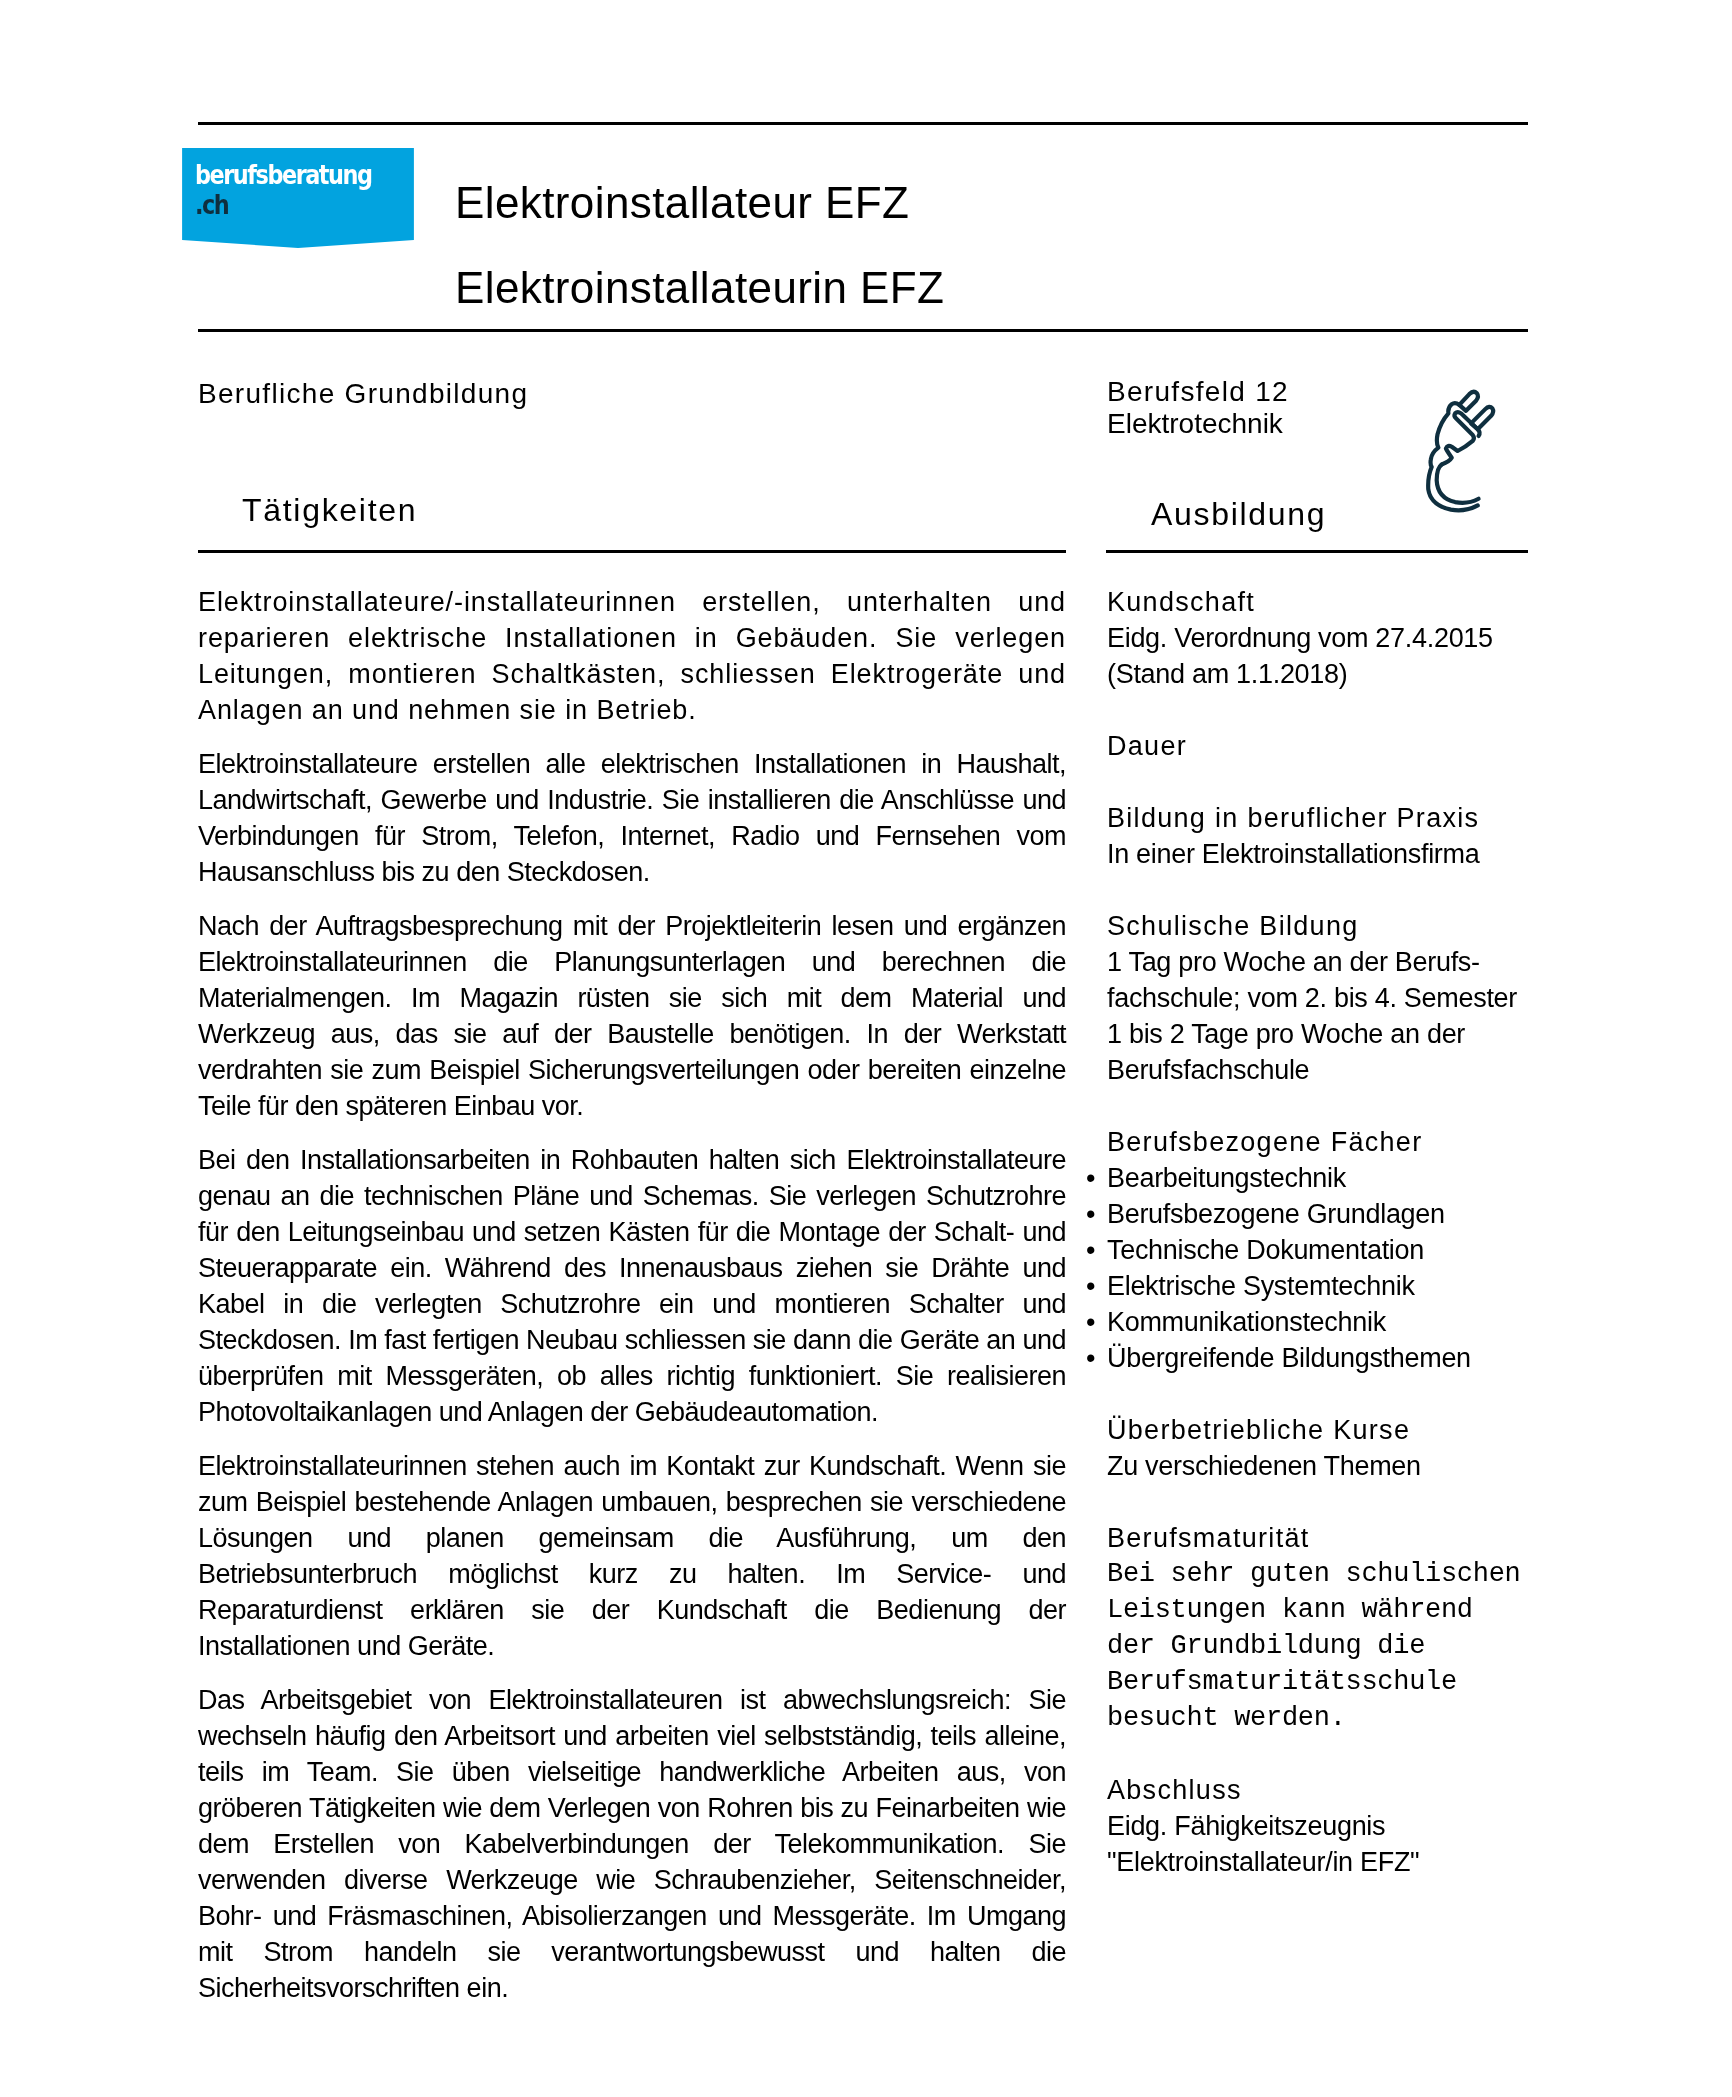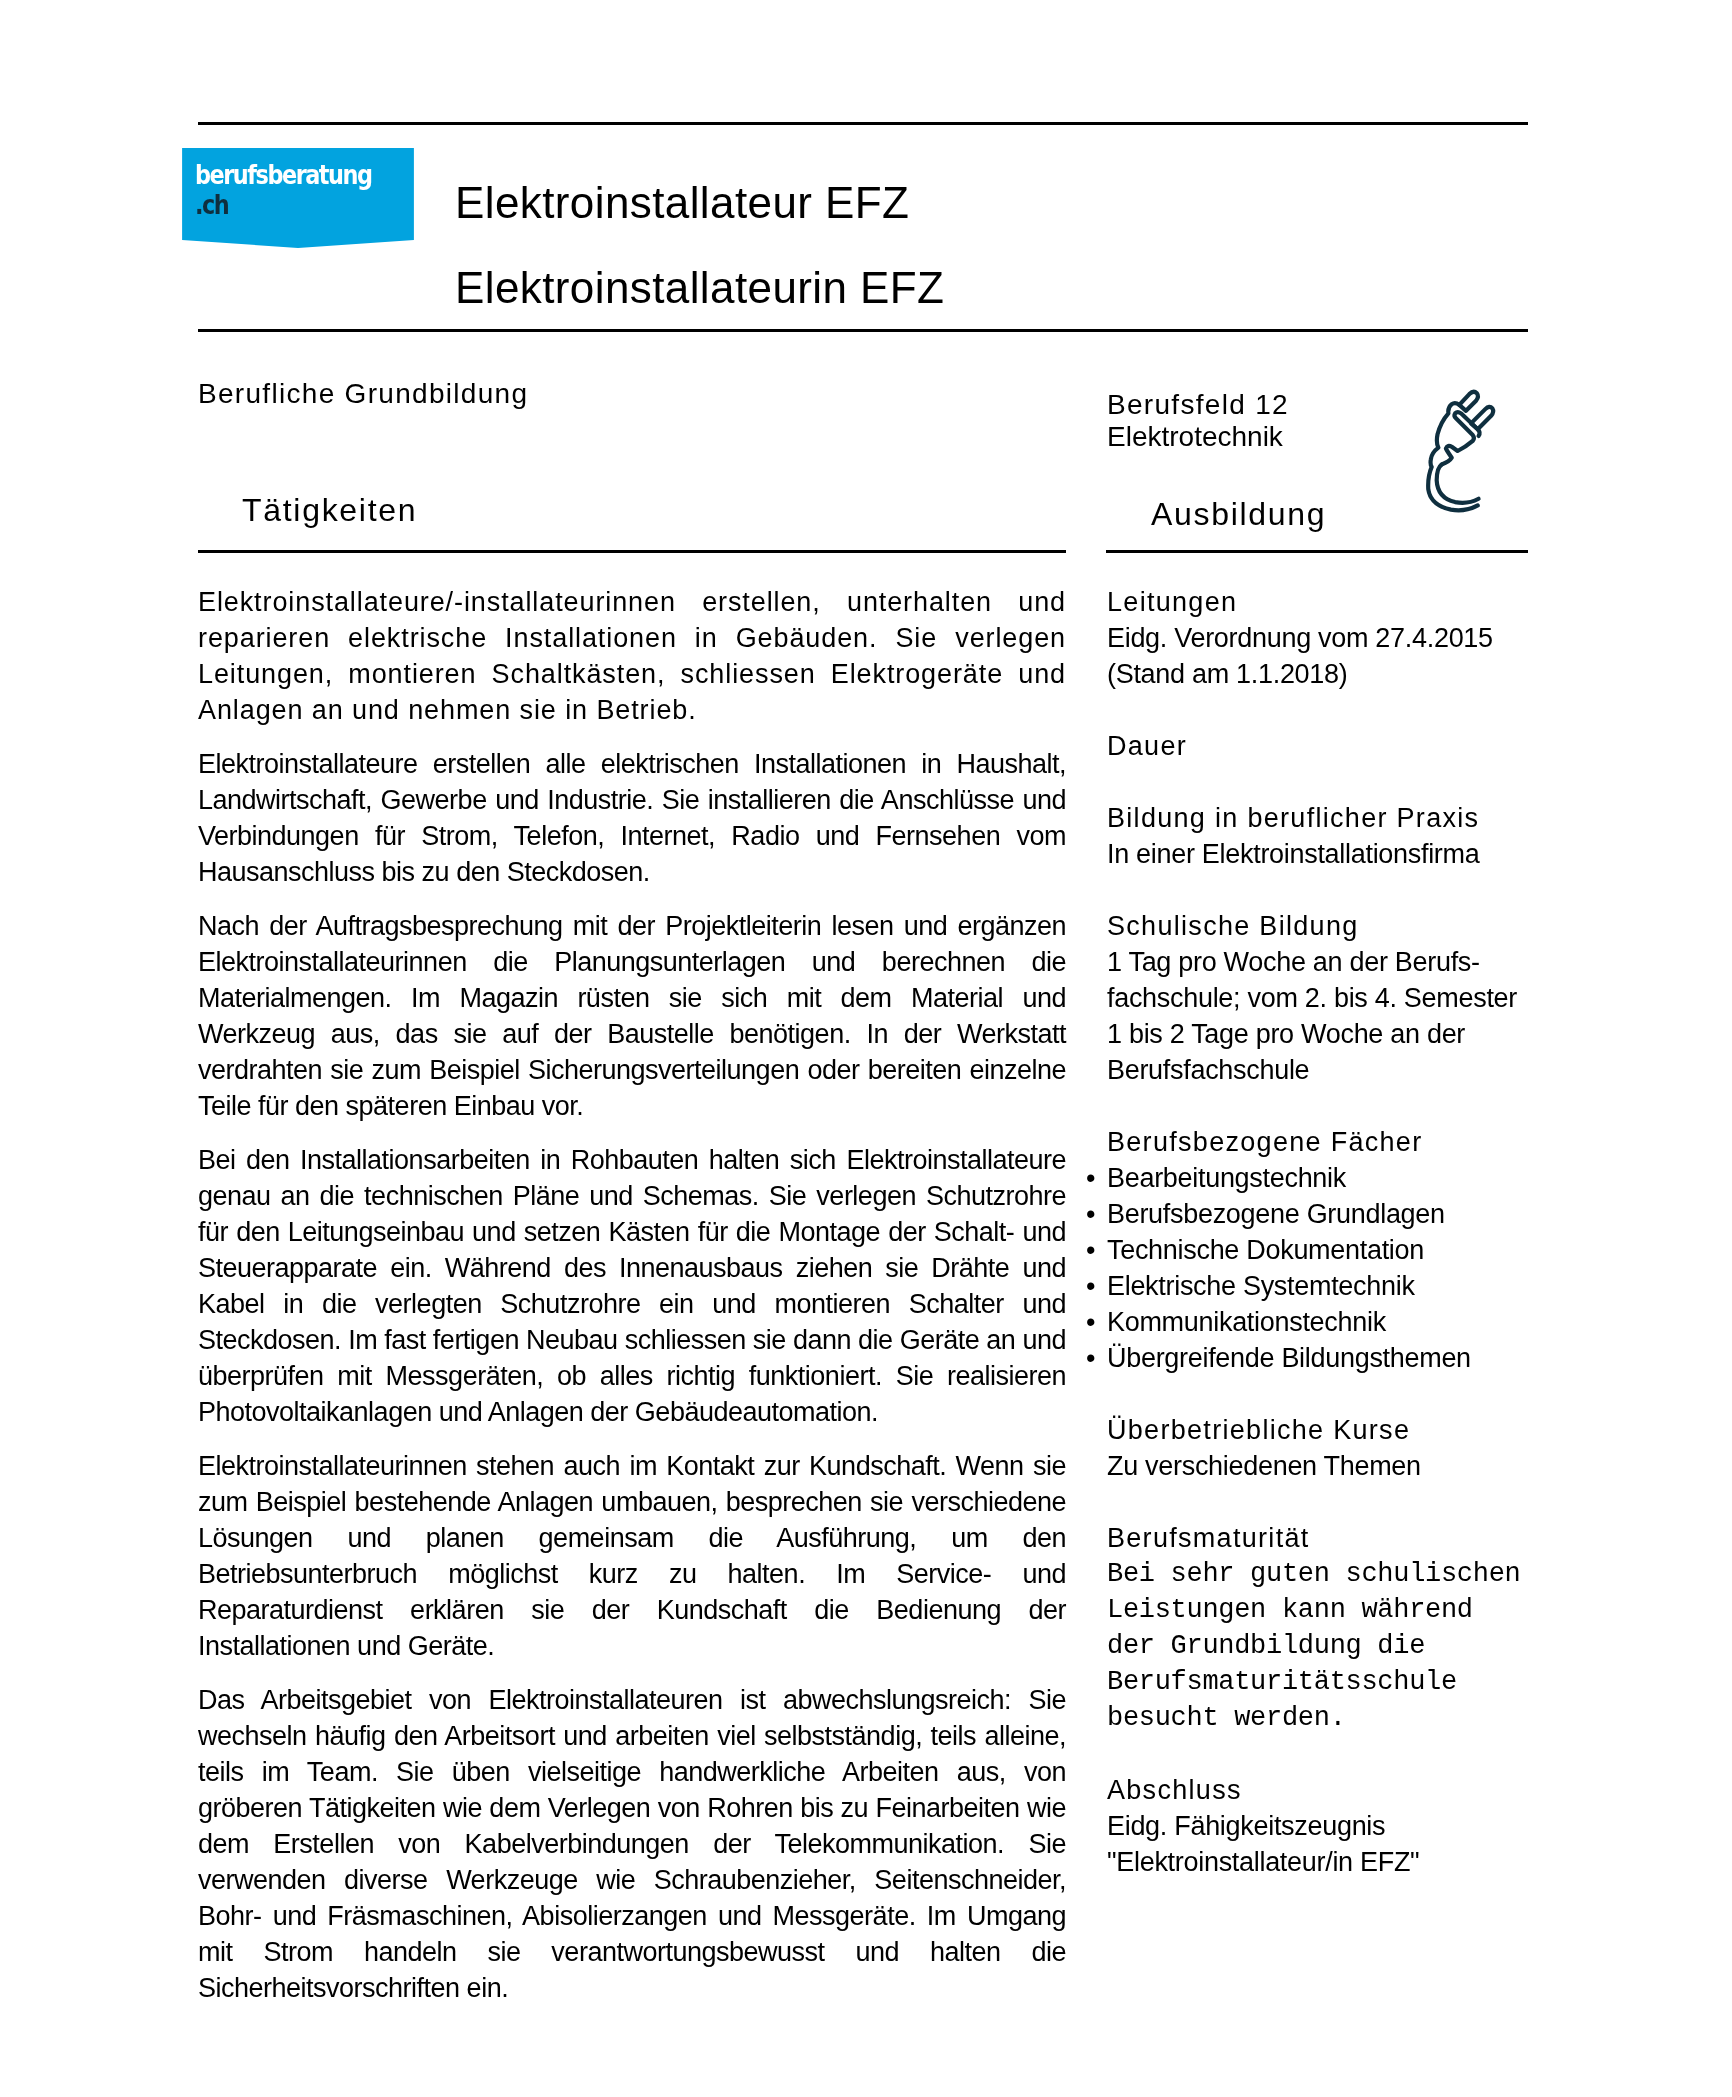--- a/index.html
+++ b/index.html
@@ -21,21 +21,21 @@
       font-size: 26px; letter-spacing: -1.7px; transform: scaleX(0.86); transform-origin: left;
     }
     .logo-text-1 { top: 11.7px; color: #ffffff; }
     .logo-text-2 { top: 42px; color: #0f2f3f; }
 
     #title { position: absolute; left: 455px; top: 147px; font-size: 44px; line-height: 58px; letter-spacing: 0.4px; }
     #title div { white-space: nowrap; margin-top: 27px; }
 
     #subtitle-left { position: absolute; left: 198px; top: 378px; font-size: 28px; letter-spacing: 1.3px; }
     #berufsfeld { position: absolute; left: 1107px; top: 376px; font-size: 28px; line-height: 32px; }
-    #berufsfeld .l1 { letter-spacing: 1.3px; margin-top: 13px; }
+    #berufsfeld .l1 { letter-spacing: 1.3px; }
     #plug { position: absolute; left: 1424px; top: 384px; width: 84px; height: 134px; }
 
     .section-heading { position: absolute; font-size: 32px; letter-spacing: 1.7px; margin-left: 44px; }
     #heading-left { left: 198px; top: 492px; }
     #heading-right { left: 1107px; top: 496px; }
 
     #left-body {
       position: absolute; left: 198px; top: 584px; width: 868px;
       font-size: 27px; line-height: 36px; text-align: justify;
     }
@@ -101,21 +101,21 @@
   <p class="first">Elektroinstallateure/-installateurinnen erstellen, unterhalten und reparieren elektrische Installationen in Gebäuden. Sie ver­legen Leitungen, montieren Schaltkästen, schliessen Elektro­geräte und Anlagen an und nehmen sie in Betrieb.</p>
   <p class="compact">Elektroinstallateure erstellen alle elektrischen Installationen in Haushalt, Landwirtschaft, Gewerbe und Industrie. Sie installieren die Anschlüsse und Verbindungen für Strom, Telefon, Internet, Ra­dio und Fernsehen vom Hausanschluss bis zu den Steckdosen.</p>
   <p class="compact">Nach der Auftragsbesprechung mit der Projektleiterin lesen und er­gänzen Elektroinstallateurinnen die Planungsunterlagen und be­rechnen die Materialmengen. Im Magazin rüsten sie sich mit dem Material und Werkzeug aus, das sie auf der Baustelle benötigen. In der Werkstatt verdrahten sie zum Beispiel Sicherungsverteilun­gen oder bereiten einzelne Teile für den späteren Einbau vor.</p>
   <p class="compact">Bei den Installationsarbeiten in Rohbauten halten sich Elektroinstal­lateure genau an die technischen Pläne und Schemas. Sie verle­gen Schutzrohre für den Leitungseinbau und setzen Kästen für die Montage der Schalt- und Steuerapparate ein. Während des Innen­ausbaus ziehen sie Drähte und Kabel in die verlegten Schutzrohre ein und montieren Schalter und Steckdosen. Im fast fertigen Neu­bau schliessen sie dann die Geräte an und überprüfen mit Messge­räten, ob alles richtig funktioniert. Sie realisieren Photovoltaikanla­gen und Anlagen der Gebäudeautomation.</p>
   <p class="compact">Elektroinstallateurinnen stehen auch im Kontakt zur Kundschaft. Wenn sie zum Beispiel bestehende Anlagen umbauen, bespre­chen sie verschiedene Lösungen und planen gemeinsam die Aus­führung, um den Betriebsunterbruch möglichst kurz zu halten. Im Service- und Reparaturdienst erklären sie der Kundschaft die Be­dienung der Installationen und Geräte.</p>
   <p class="compact">Das Arbeitsgebiet von Elektroinstallateuren ist abwechslungsreich: Sie wechseln häufig den Arbeitsort und arbeiten viel selbstständig, teils alleine, teils im Team. Sie üben vielseitige handwerkliche Ar­beiten aus, von gröberen Tätigkeiten wie dem Verlegen von Roh­ren bis zu Feinarbeiten wie dem Erstellen von Kabelverbindungen der Telekommunikation. Sie verwenden diverse Werkzeuge wie Schraubenzieher, Seitenschneider, Bohr- und Fräsmaschinen, Abi­solierzangen und Messgeräte. Im Umgang mit Strom handeln sie verantwortungsbewusst und halten die Sicherheitsvorschriften ein.</p>
 </div>
 
 <div id="right-body">
   <div class="r-section">
-    <div class="r-label">Leitungen</div>
+    <div class="r-label">Kundschaft</div>
     <div class="r-text">Eidg. Verordnung vom 27.4.2015 (Stand am 1.1.2018)</div>
   </div>
   <div class="r-section">
     <div class="r-label">Dauer</div>
   </div>
   <div class="r-section">
     <div class="r-label">Bildung in beruflicher Praxis</div>
     <div class="r-text">In einer Elektroinstallationsfirma</div>
   </div>
   <div class="r-section">

